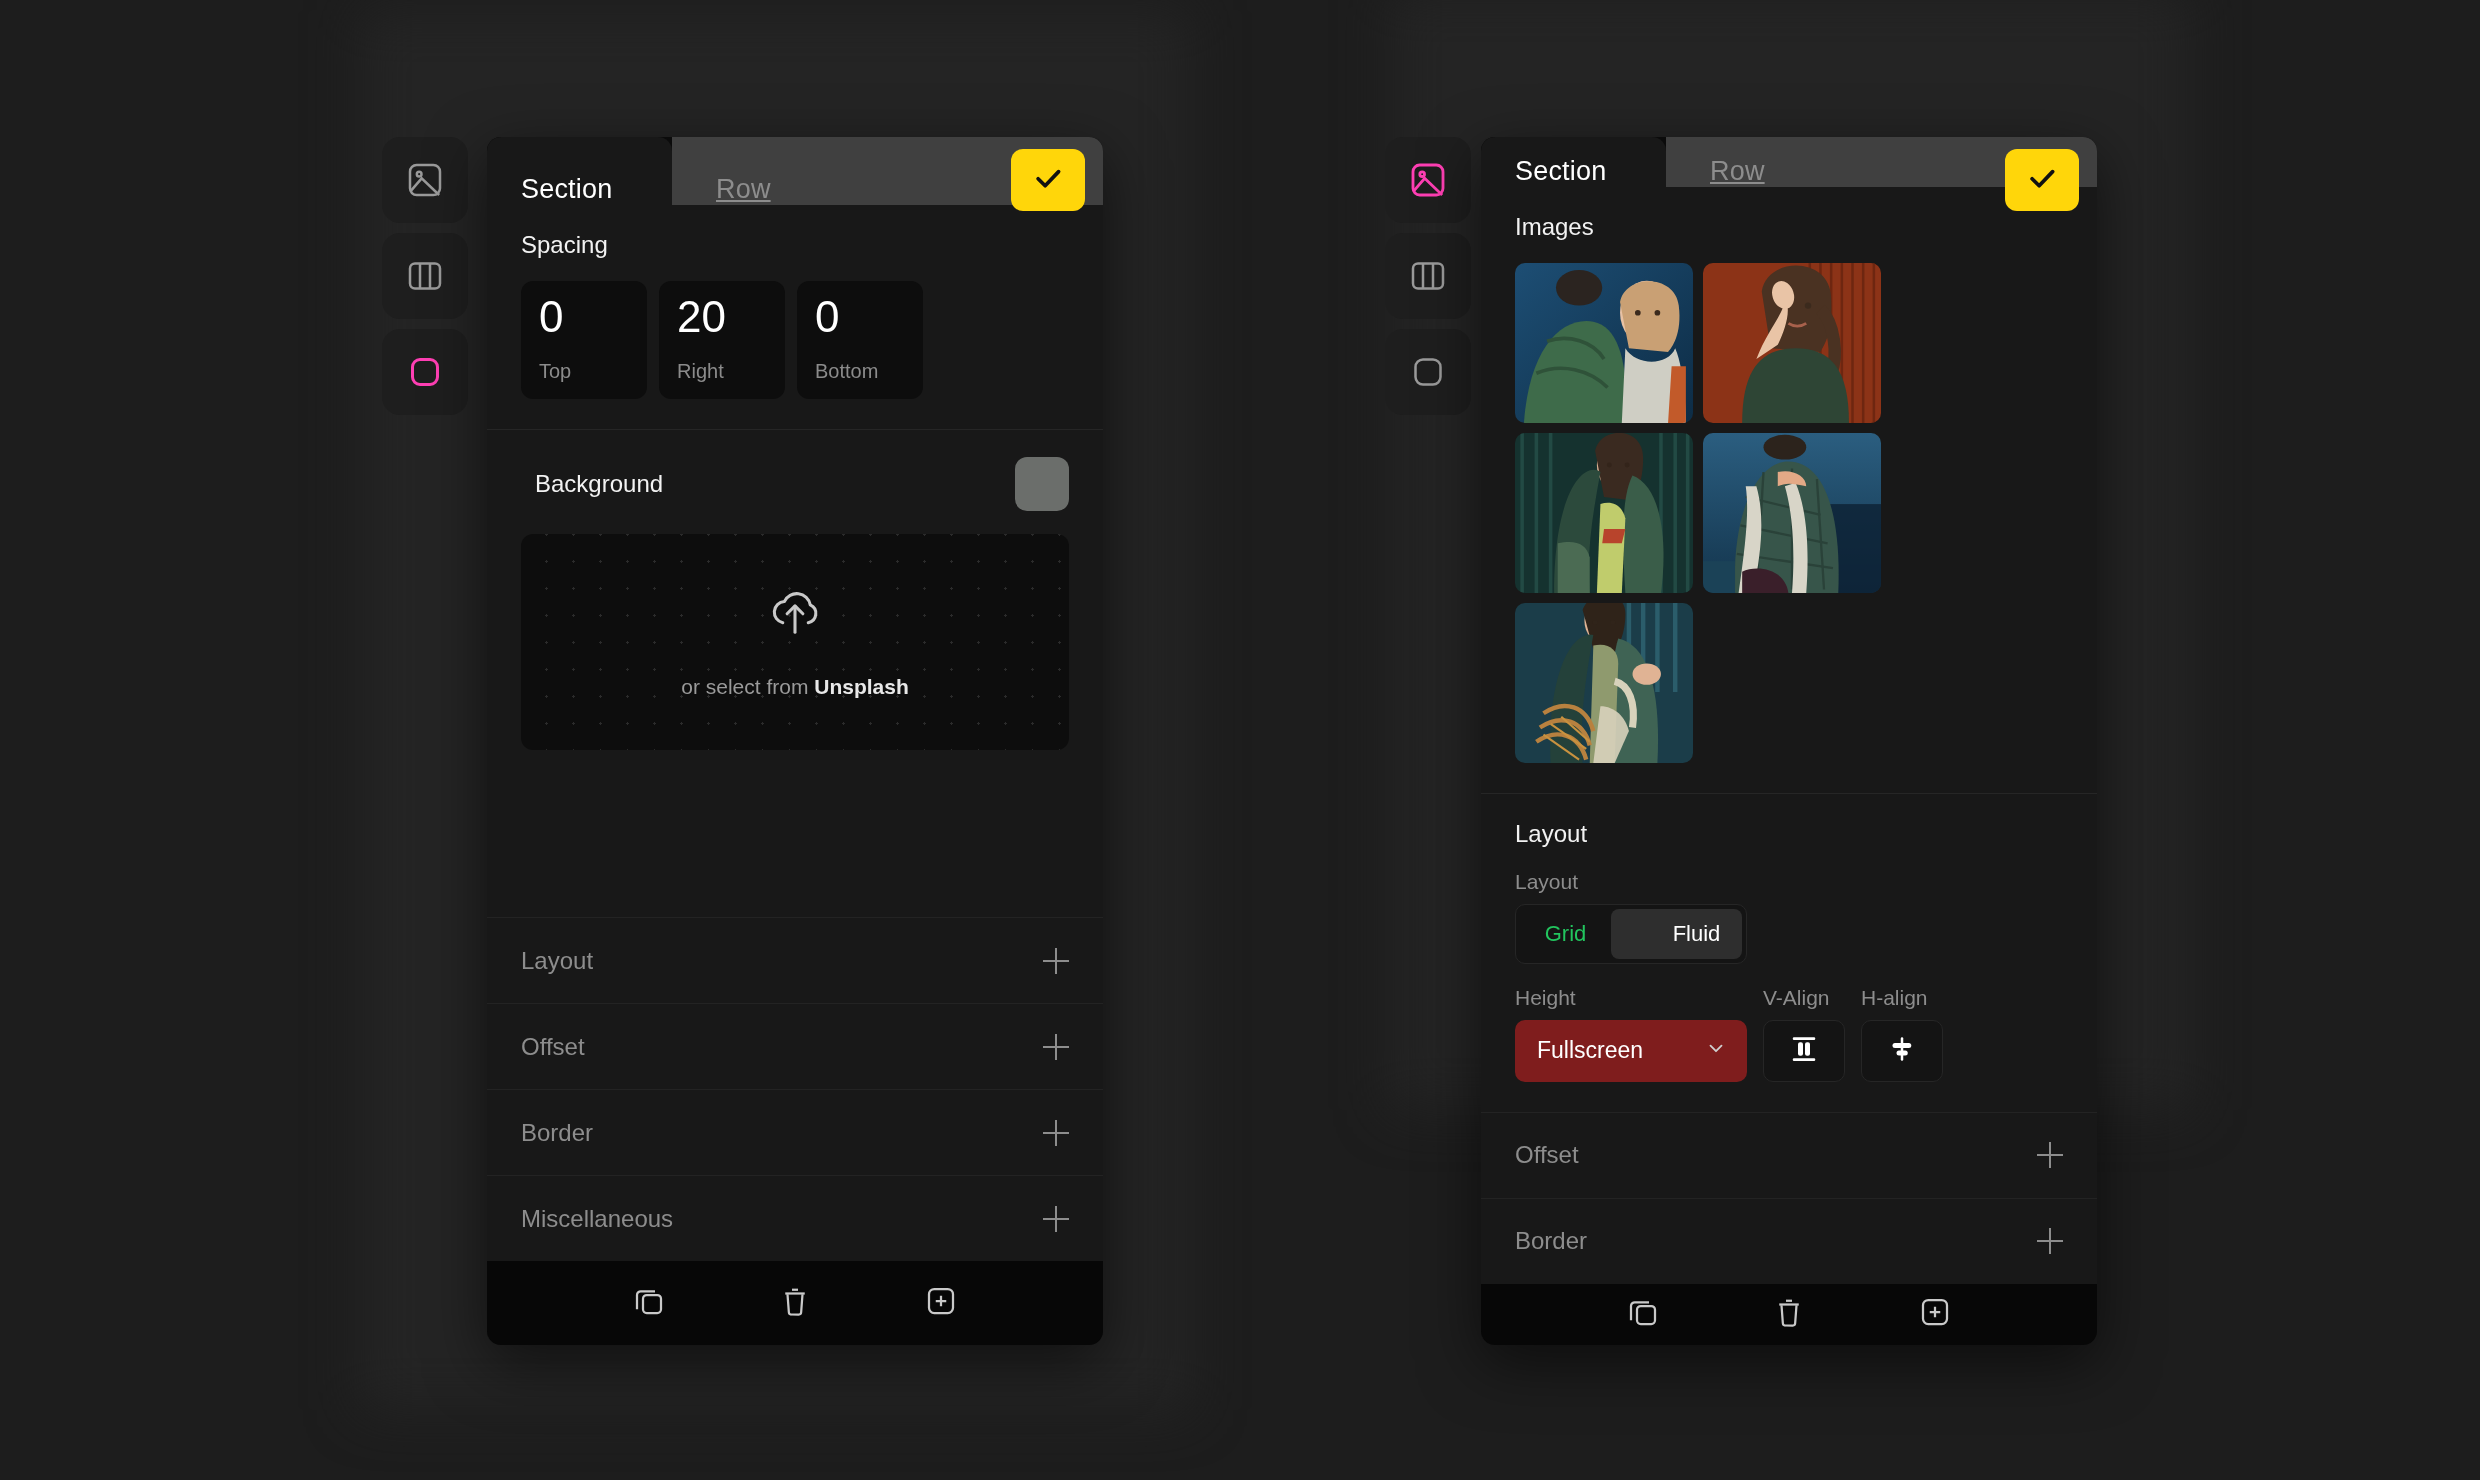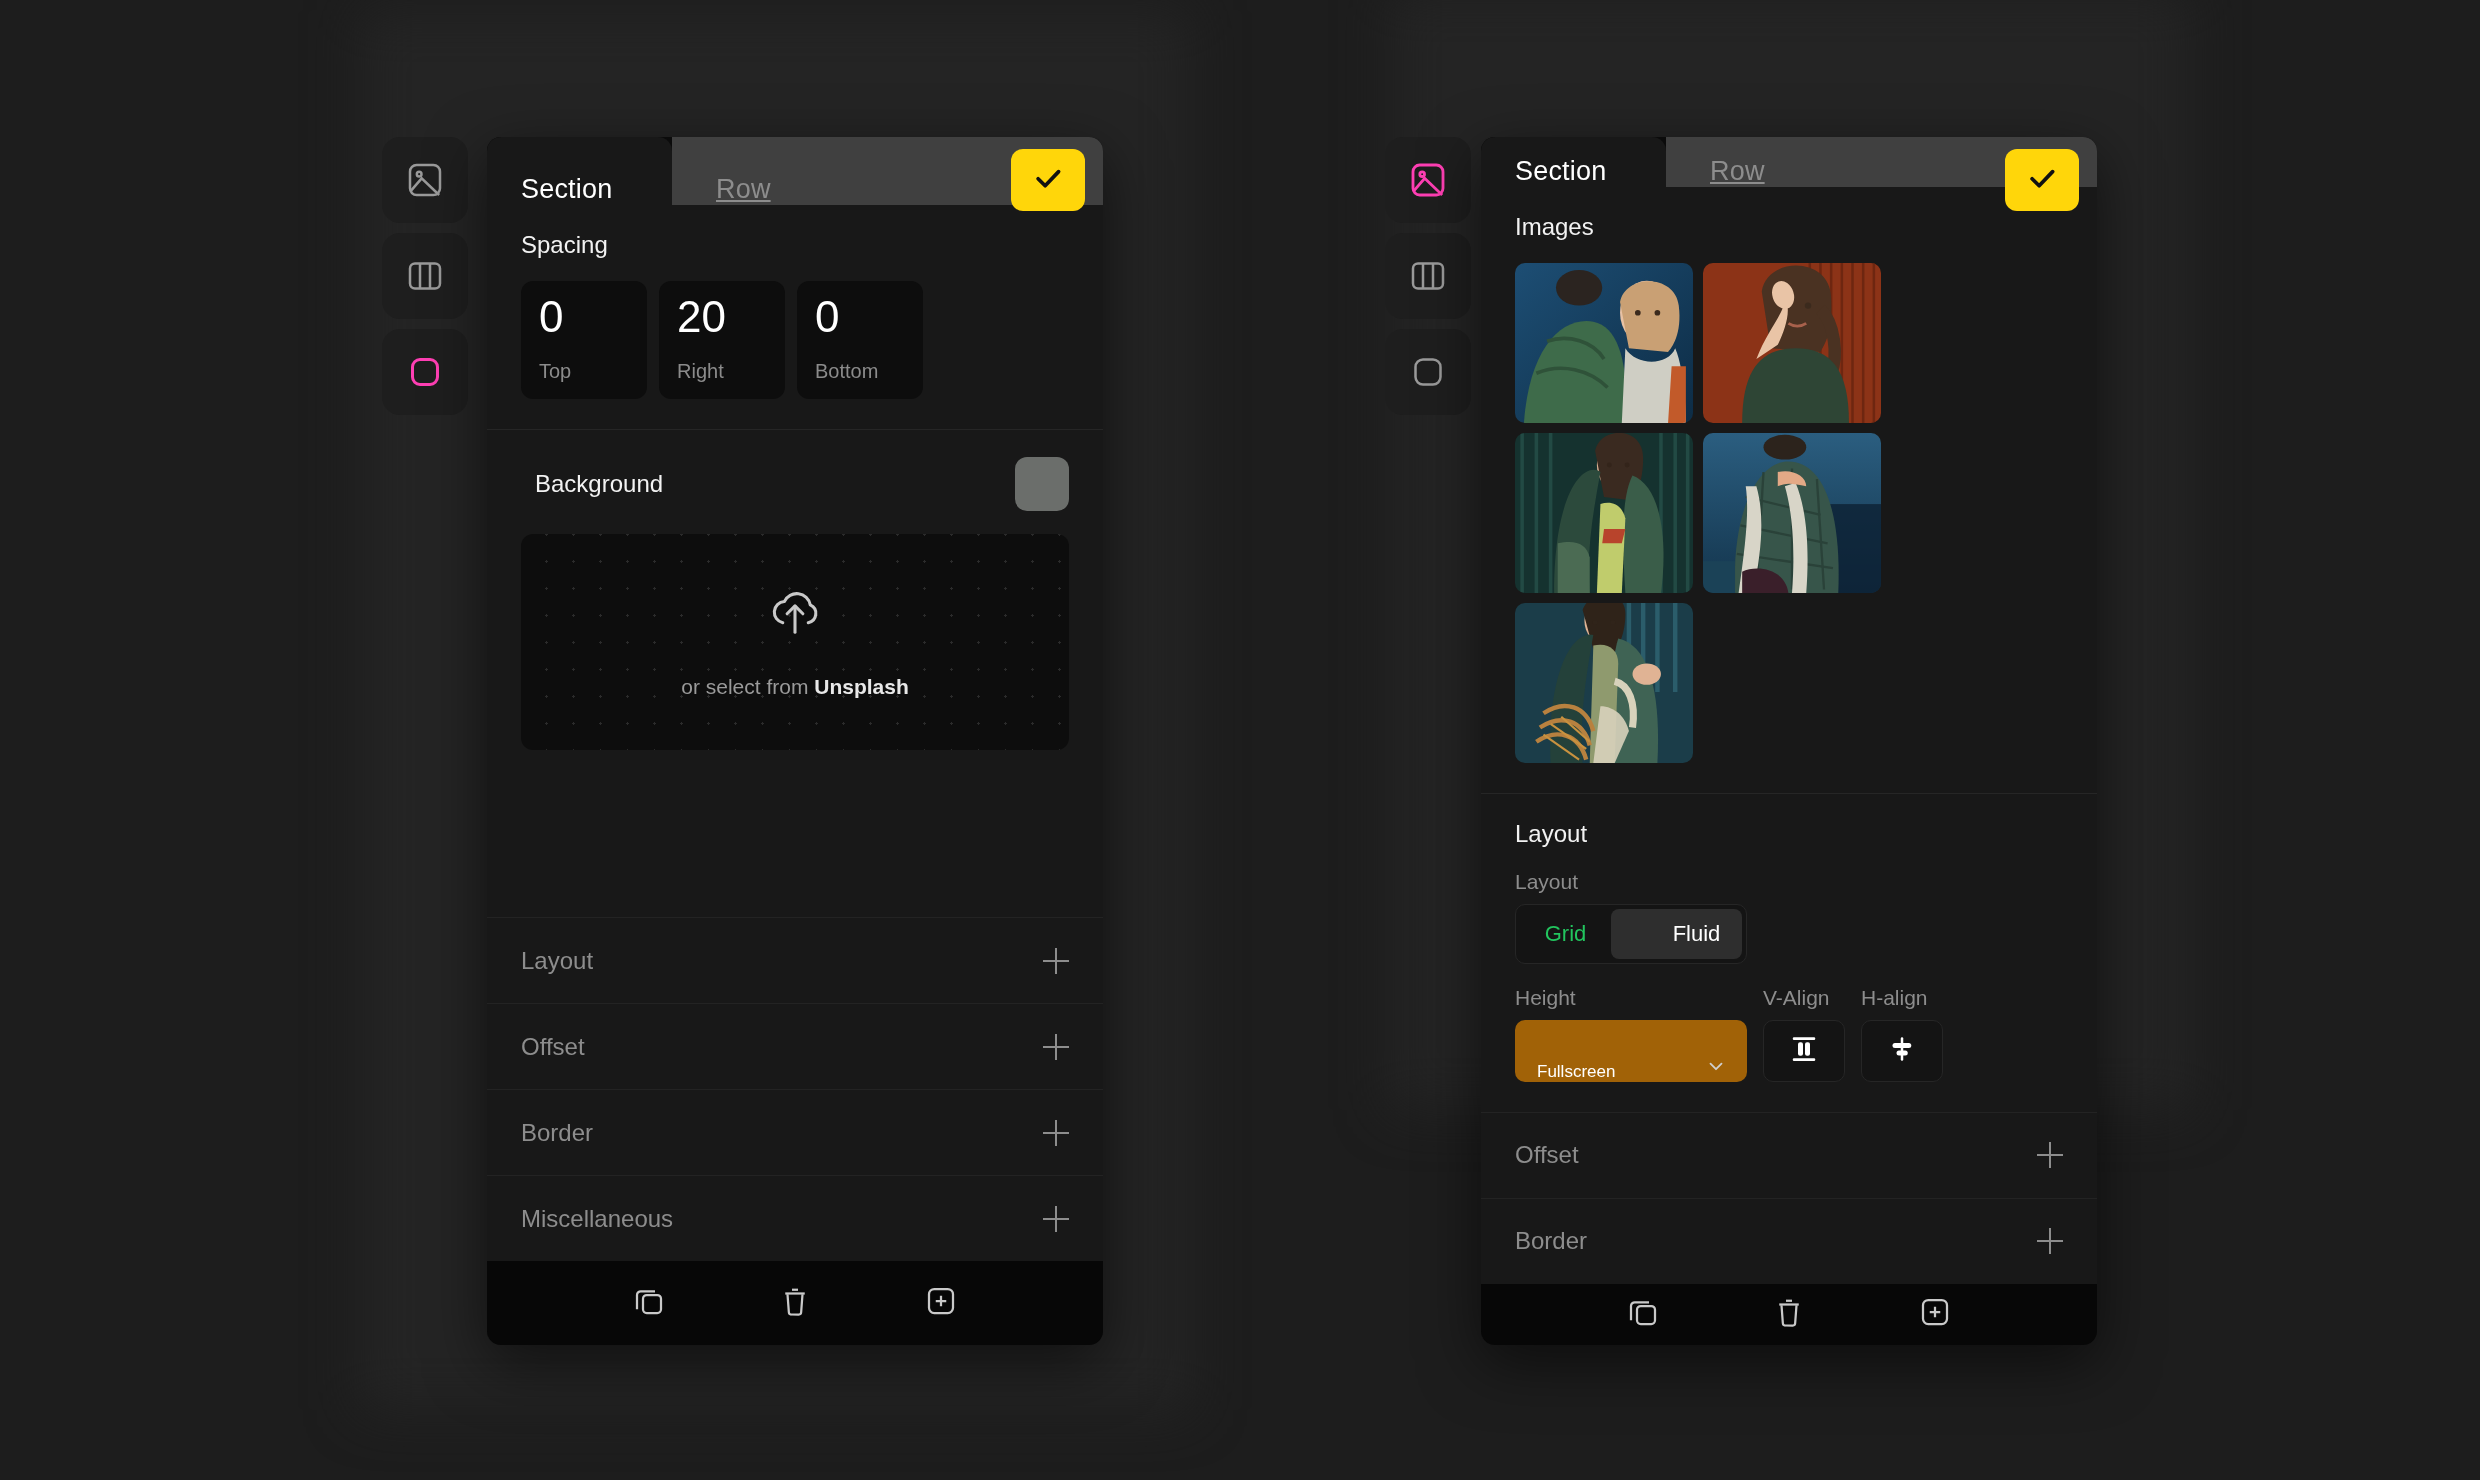--- a/index.html
+++ b/index.html
@@ -129,23 +129,23 @@
     display: flex; background: #141414; border: 1px solid #262626; border-radius: 10px;
     padding: 4px; height: 60px; align-items: center;
   }
   .seg-opt {
     flex: 1; height: 50px; border-radius: 8px;
     display: flex; align-items: center; justify-content: center;
     font-size: 22px; color: #22c55e;
   }
   .seg-opt.on { background: #2e2e2e; color: #ffffff; padding-left: 40px; }
   .select {
-    height: 62px; background: #a16207; border-radius: 10px;
-    display: flex; align-items: flex-end; justify-content: space-between;
-    padding: 0 20px 0 22px; font-size: 17px; color: #ffffff;
+    height: 62px; background: #7f1d1d; border-radius: 10px;
+    display: flex; align-items: center; justify-content: space-between;
+    padding: 0 20px 0 22px; font-size: 23px; color: #ffffff;
   }
   .icon-btn {
     width: 82px; height: 62px; background: #141414; border: 1px solid #262626;
     border-radius: 10px; display: flex; align-items: center; justify-content: center;
   }
 </style>
 </head>
 <body>
 
 <div id="stage">

